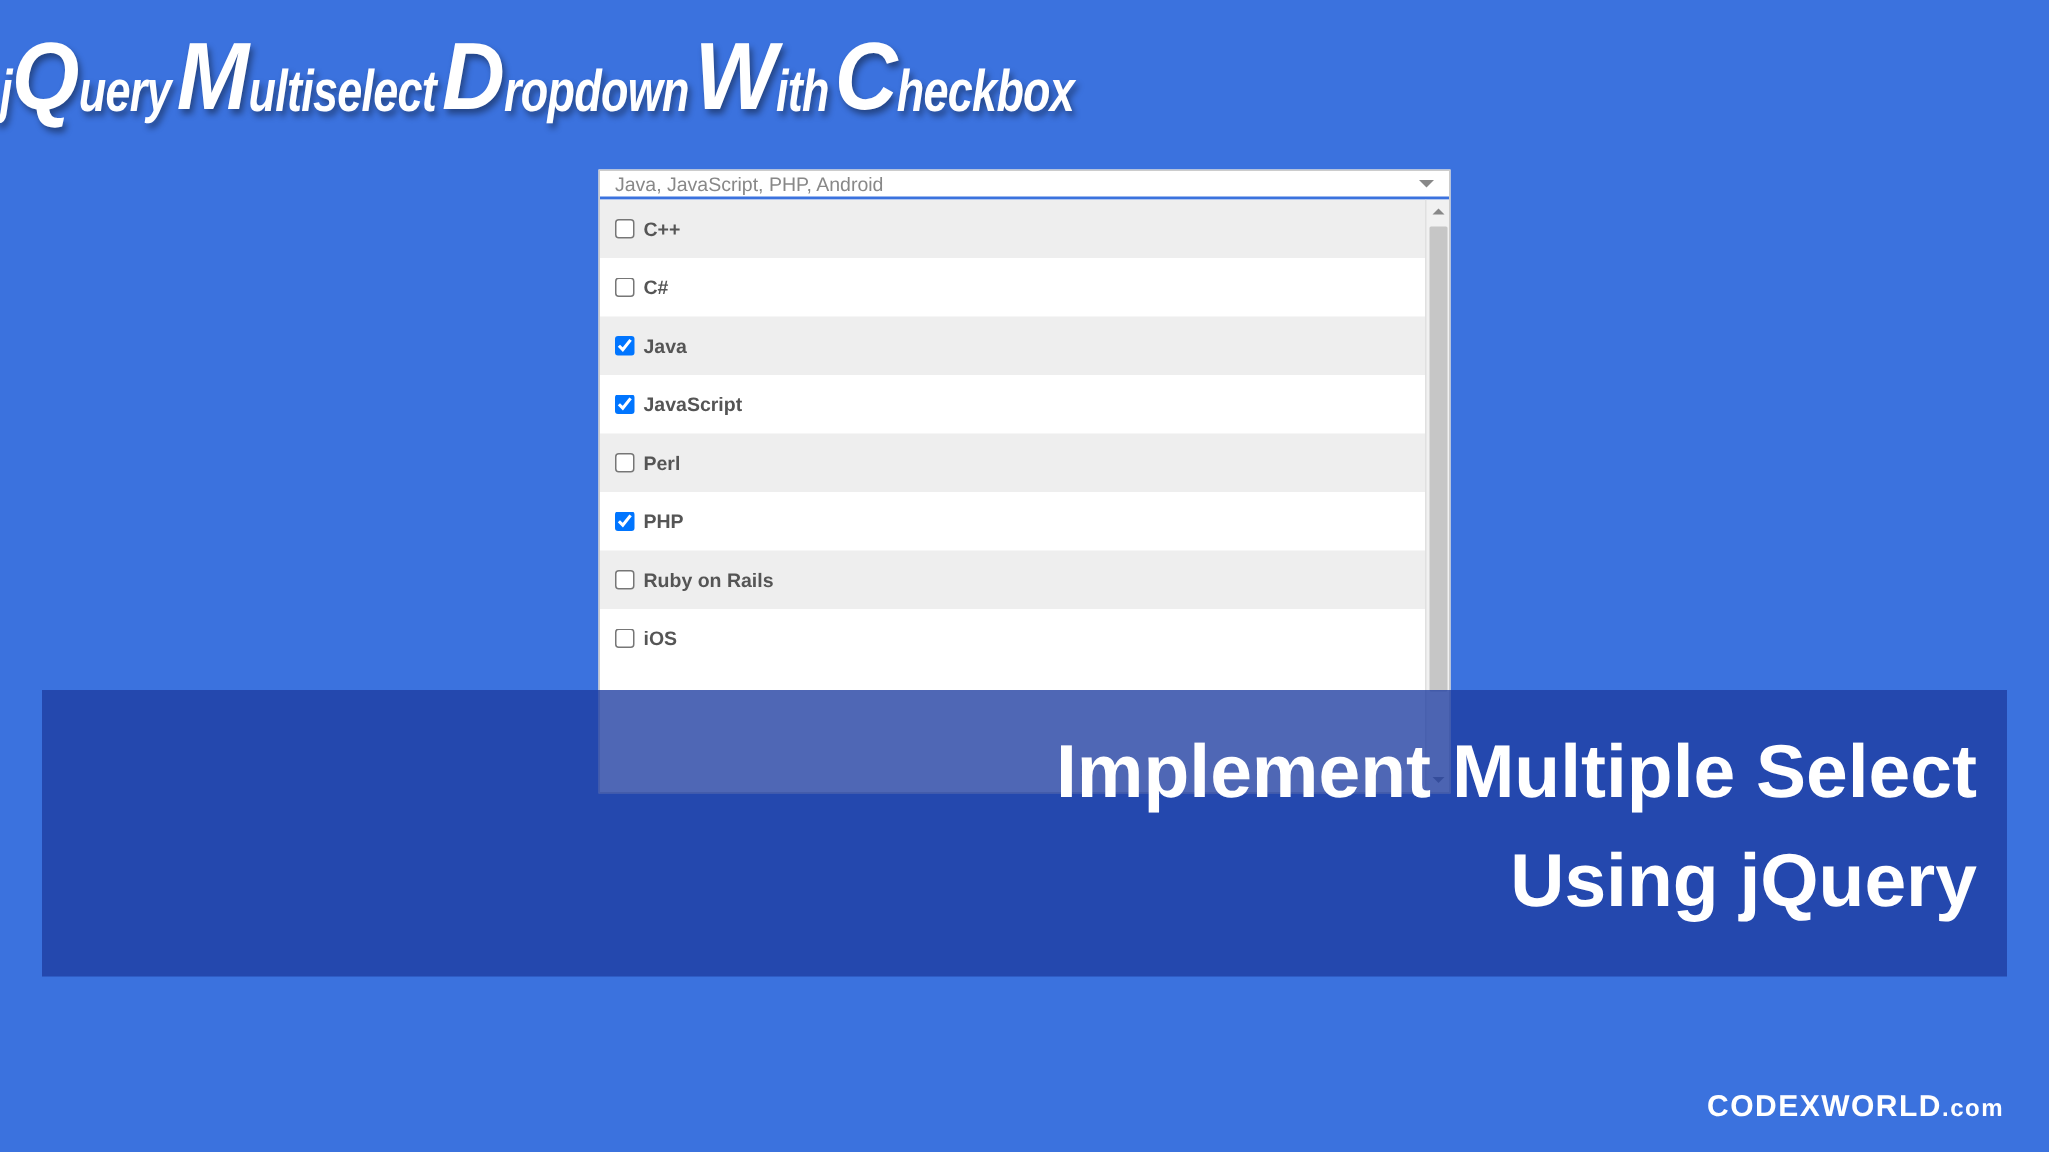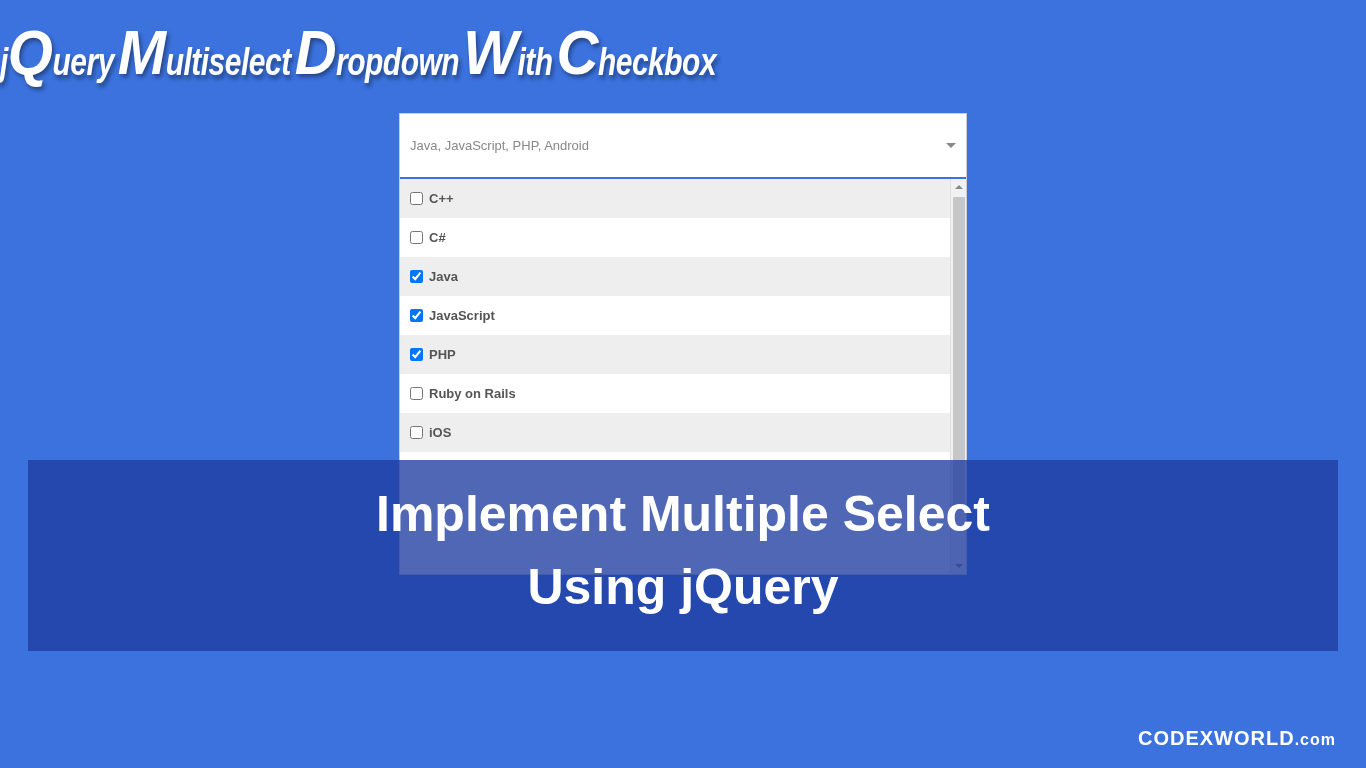--- a/index.html
+++ b/index.html
@@ -28,21 +28,21 @@
 .dropdown-wrap {
   width: 568px;
   margin: 28px auto 0;
   background: #fff;
   border: 1px solid #ccc;
 }
 .dropdown-header {
   display: flex;
   align-items: center;
   justify-content: space-between;
-  padding: 24px 10px;
+  padding: 1px 10px;
   border-bottom: 2px solid #3b72de;
   cursor: pointer;
 }
 .dropdown-header span {
   color: #888;
   font-size: 13px;
 }
 .caret-down {
   width: 0; height: 0;
   border-left: 5px solid transparent;
@@ -101,21 +101,21 @@
   height: 310px;
   background: #c6c6c6;
   border-radius: 1px;
 }
 .overlay-banner {
   position: absolute;
   left: 28px;
   right: 28px;
   top: 460px;
   background: rgba(30,60,160,0.78);
-  text-align: center;
+  text-align: right;
   padding: 18px 20px 28px;
 }
 .overlay-banner .line {
   font-family: 'Arial Black', Arial, sans-serif;
   font-weight: 900;
   color: #fff;
   font-size: 50px;
   letter-spacing: 0px;
   line-height: 1.45;
 }
@@ -157,20 +157,24 @@
           <input type="checkbox" style="">
           <span>C#</span>
         </li>
         <li>
           <input type="checkbox" checked="" style="">
           <span>Java</span>
         </li>
         <li>
           <input type="checkbox" checked="" style="">
           <span>JavaScript</span>
+        </li>
+        <li>
+          <input type="checkbox" style="">
+          <span>Perl</span>
         </li>
         <li>
           <input type="checkbox" checked="" style="">
           <span>PHP</span>
         </li>
         <li>
           <input type="checkbox" style="">
           <span>Ruby on Rails</span>
         </li>
         <li>

